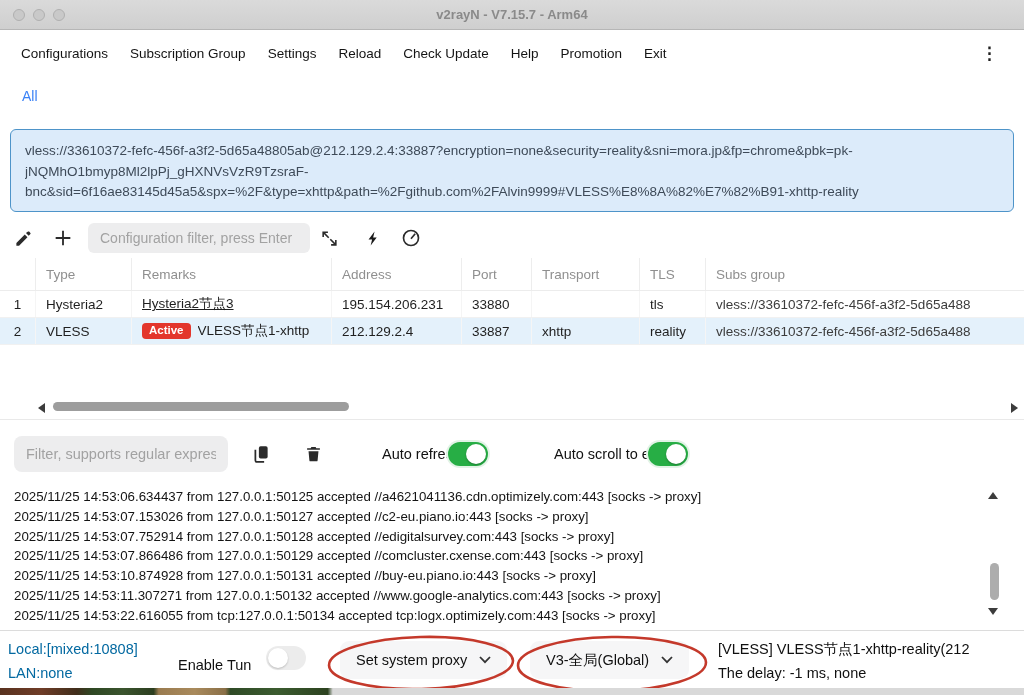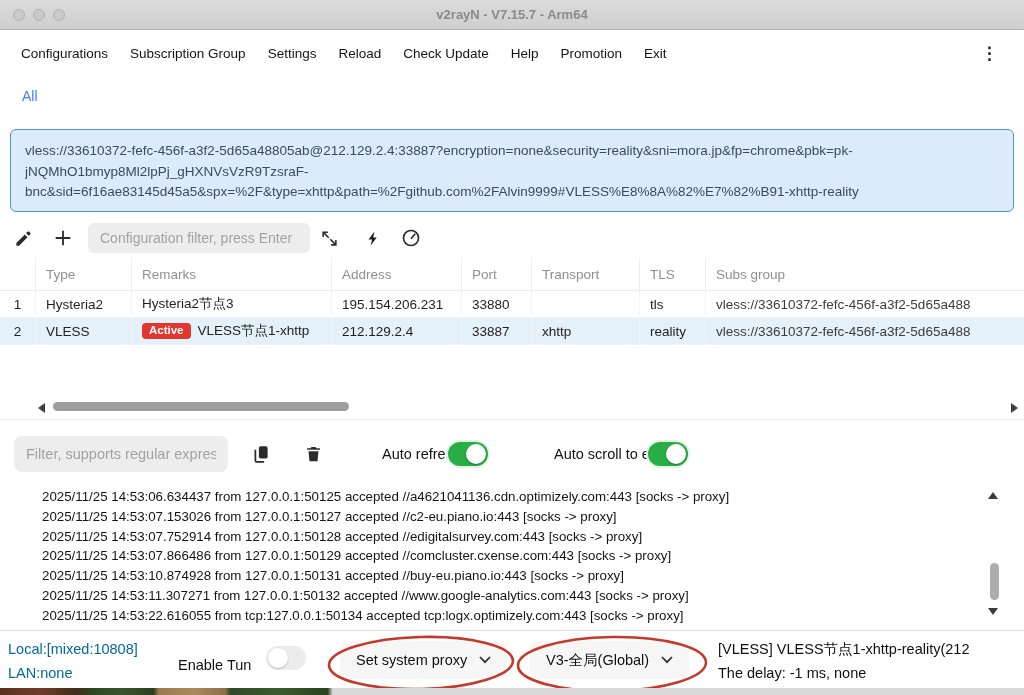--- a/index.html
+++ b/index.html
@@ -72,21 +72,21 @@
   .lt-label { font-size:14.5px; color:#111; line-height:52px; position:absolute; white-space:nowrap;margin-left:42px; }
   .toggle { position:absolute; width:40px; height:24px; border-radius:12px; }
   .toggle::after { content:""; position:absolute; width:20px; height:20px; border-radius:50%;
                    background:#fff; top:2px; box-shadow:0 1px 2px rgba(0,0,0,.3); }
   .toggle.on { background:#27ae45; box-shadow:0 0 0 2px #e2f3e6; }
   .toggle.on::after { right:2px; }
   .toggle.off { background:#ececec; }
   .toggle.off::after { left:2px; box-shadow:0 1px 2px rgba(0,0,0,.2); }
 
   
-  .log-panel { position:absolute; top:480px; left:0; right:16px; height:148px; overflow:hidden;padding-left:28px; }
+  .log-panel { position:absolute; top:480px; left:0; right:16px; height:148px; overflow:hidden; }
   .log-lines { padding:7px 0 0 14px; }
   .log-line { font-size:13.3px; line-height:19.8px; color:#141414; white-space:nowrap; }
   .vscroll-up   { position:absolute; right:10px; top:12px;  border-left:5px solid transparent; border-right:5px solid transparent; border-bottom:7px solid #3c3c3c; width:0; height:0; }
   .vscroll-down { position:absolute; right:10px; top:128px; border-left:5px solid transparent; border-right:5px solid transparent; border-top:7px solid #3c3c3c; width:0; height:0; }
   .vthumb { position:absolute; right:9px; top:83px; width:9px; height:37px; background:#adadad; border-radius:5px; }
 
   
   .statusbar { position:absolute; top:630px; left:0; right:0; height:58px; border-top:1px solid #dcdcdc; background:#fff; }
   .sb-abs { position:absolute; }
   .local-info { left:8px; top:6px; font-size:14.5px; color:#0369a1; line-height:24px; }
@@ -186,21 +186,21 @@
         <span>Transport</span>
         <span>TLS</span>
         <span>Subs group</span>
       </div>
     <div>
 
         <div class="trow">
           <span class="c-index">1</span>
           <span>Hysteria2</span>
           <span>
-            <b style="font-weight:normal; overflow:hidden; white-space:nowrap;">Hysteria2节点3</b>
+            <b style="font-weight:normal; overflow:hidden; white-space:nowrap;text-decoration:underline;">Hysteria2节点3</b>
           </span>
           <span>195.154.206.231</span>
           <span>33880</span>
           <span></span>
           <span>tls</span>
           <span>vless://33610372-fefc-456f-a3f2-5d65a488</span>
         </div>
 
         <div class="trow selected">
           <span class="c-index">2</span>

